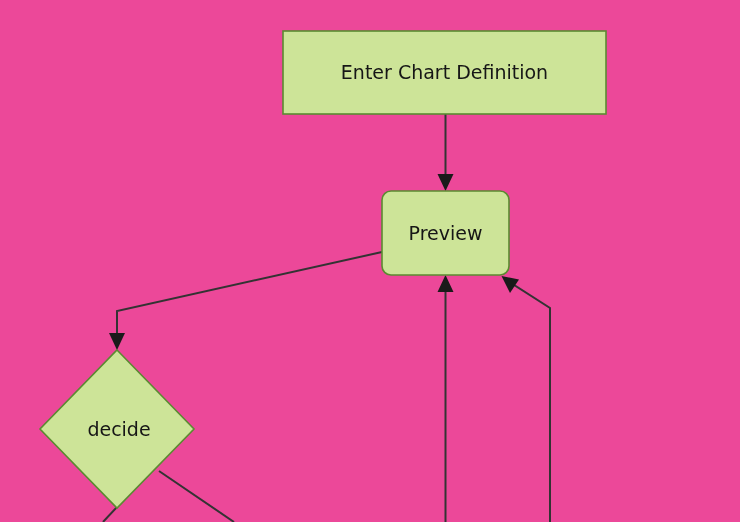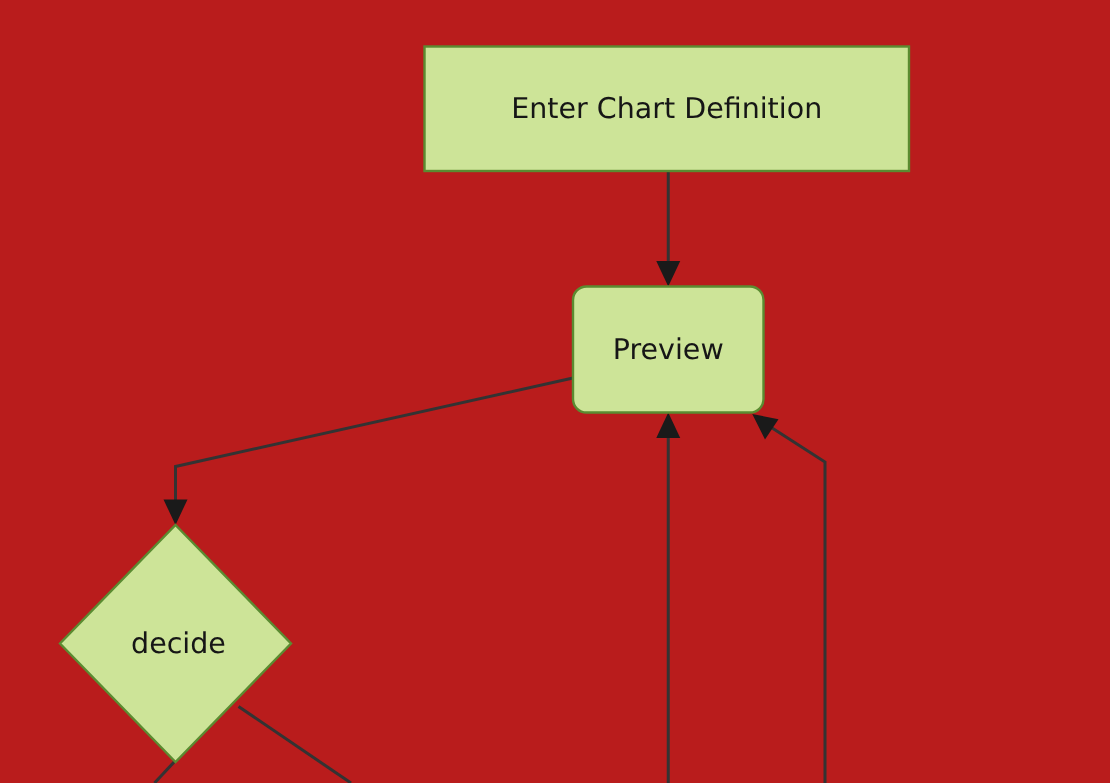--- a/index.html
+++ b/index.html
@@ -8,21 +8,21 @@
     padding: 0;
     background: #ffffff;
   }
   body {
     font-family: "DejaVu Sans", "Liberation Sans", sans-serif;
   }
   #diagram-root {
     position: relative;
     width: 740px;
     height: 522px;
-    background: #b91c1c;
+    background: #ec4899;
     overflow: hidden;
   }
   #flow-svg {
     position: absolute;
     left: 0;
     top: 0;
     width: 740px;
     height: 522px;
     display: block;
   }

